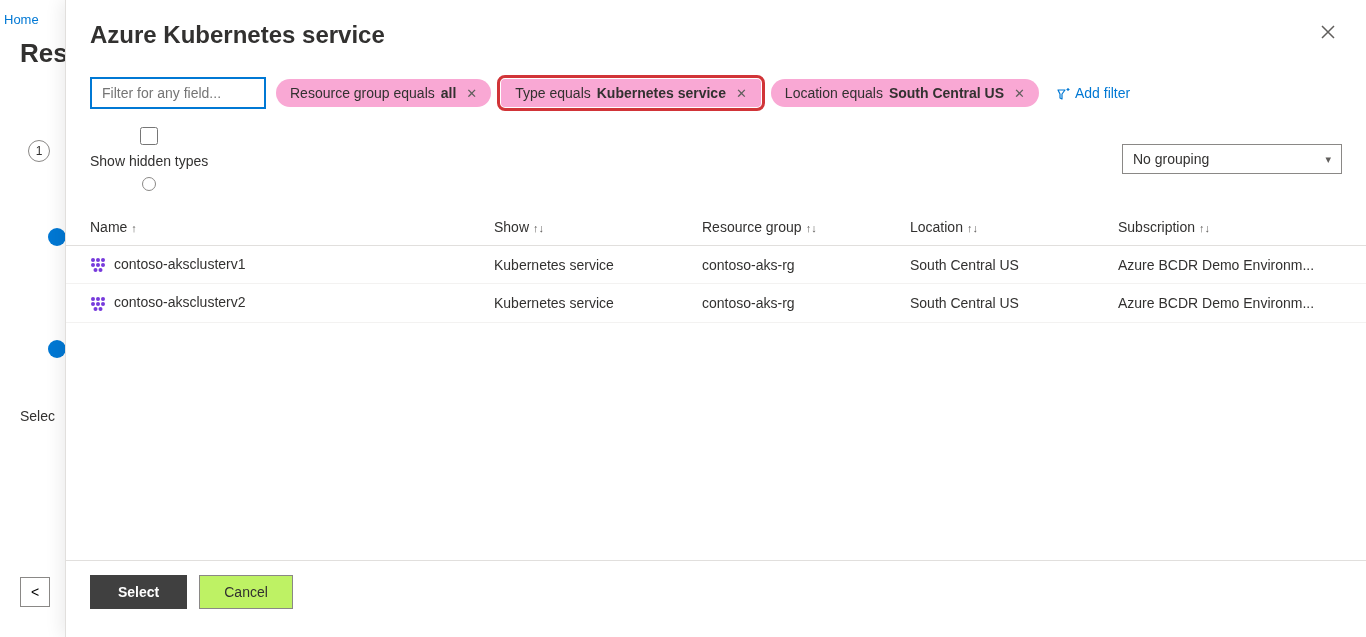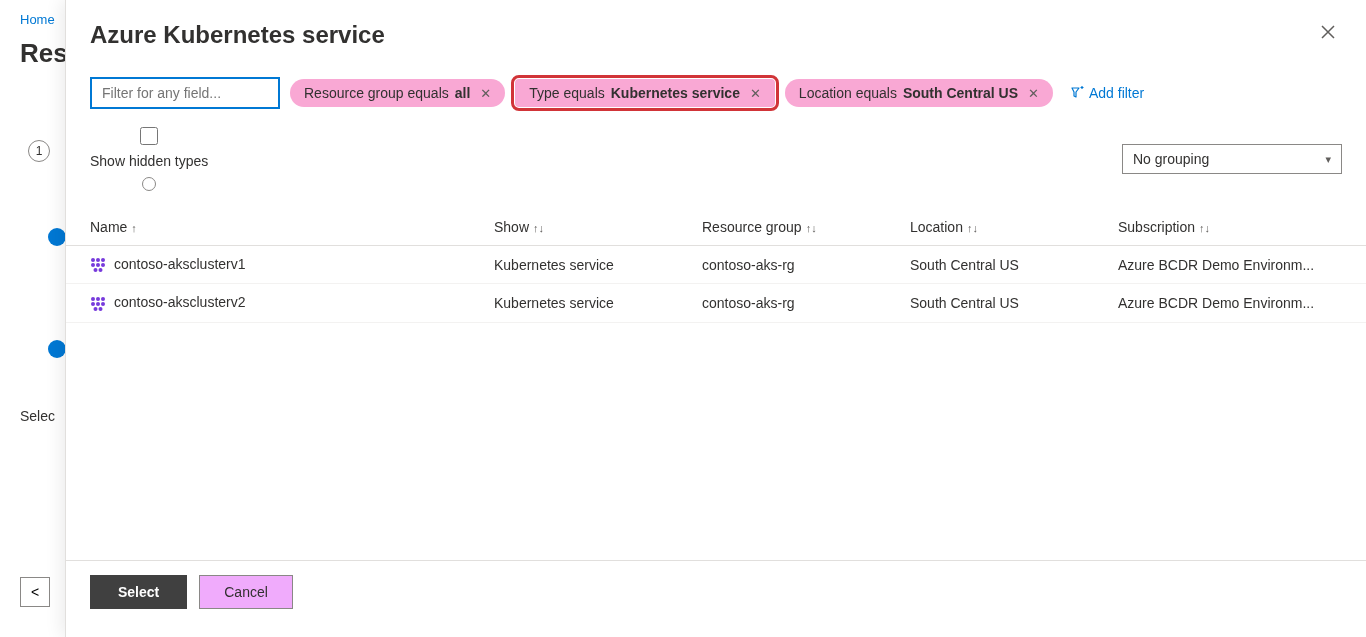--- a/index.html
+++ b/index.html
@@ -9,21 +9,21 @@
       color: #323130;
       background: #fff;
       width: 1366px;
       height: 637px;
       overflow: hidden;
       position: relative;
     }
     .bg-breadcrumb {
       position: absolute;
       top: 12px;
-      left: 20px;
+      left: 4px;
       font-size: 13px;
       color: #0078d4;
     }
     .bg-title {
       position: absolute;
       top: 38px;
       left: 20px;
       font-size: 26px;
       font-weight: 600;
       color: #323130;
@@ -101,21 +101,21 @@
       display: flex;
       align-items: center;
       gap: 10px;
       padding: 18px 24px 8px 24px;
       flex-wrap: wrap;
     }
     .filter-input {
       border: 2px solid #0078d4;
       padding: 6px 10px;
       font-size: 14px;
-      width: 190px;
+      width: 176px;
       outline: none;
       color: #605e5c;
     }
     .pill {
       background: #f9a8d4;
       border-radius: 16px;
       padding: 6px 14px;
       font-size: 14px;
       color: #323130;
       display: inline-flex;
@@ -131,21 +131,21 @@
     }
     .pill.highlighted {
       outline: 3px solid #d13438;
       outline-offset: 1px;
       border-radius: 4px;
     }
     .add-filter {
       color: #0078d4;
       font-size: 14px;
       display: inline-flex;
-      align-items: flex-start;
+      align-items: flex-end;
       gap: 4px;
       cursor: pointer;
       padding: 6px 8px;
     }
     .add-filter-icon {
       font-size: 14px;
       color: #0078d4;
     }
     .options-row {
       display: flex;
@@ -233,21 +233,21 @@
     .btn-primary {
       background: #404040;
       color: #fff;
       border: none;
       padding: 8px 28px;
       font-size: 14px;
       font-weight: 600;
       cursor: pointer;
     }
     .btn-secondary {
-      background: #f0abfc;
+      background: #bef264;
       color: #323130;
       border: 1px solid #8a8886;
       padding: 8px 24px;
       font-size: 14px;
       cursor: pointer;
     }
     th:nth-child(1), td:nth-child(1) { padding-left: 24px; width: 32%; }
     th:nth-child(2), td:nth-child(2) { width: 16%; }
     th:nth-child(3), td:nth-child(3) { width: 16%; }
     th:nth-child(4), td:nth-child(4) { width: 16%; }

